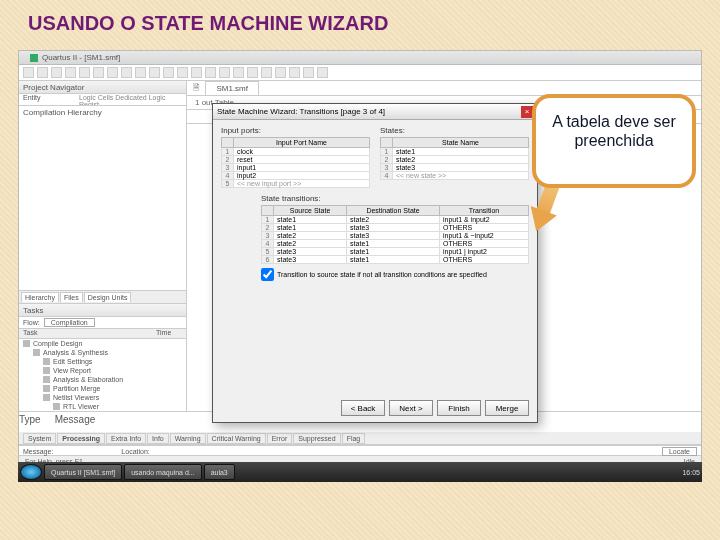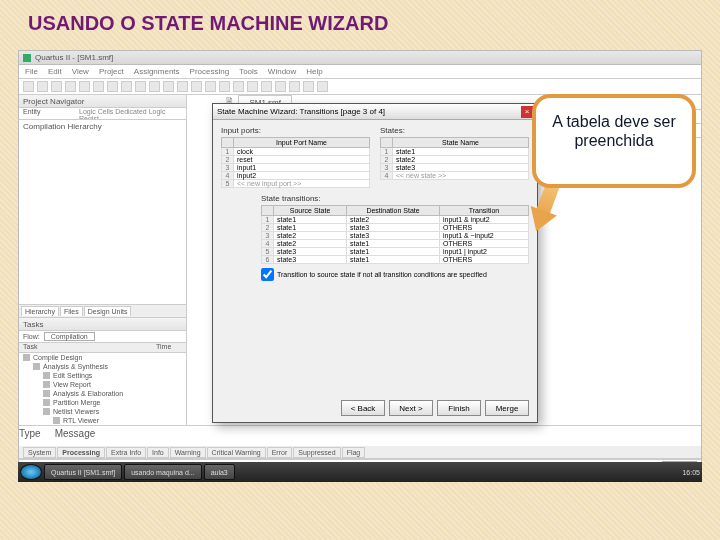--- a/index.html
+++ b/index.html
@@ -1,24 +1,24 @@
 <!DOCTYPE html>
 <html><head>
 <meta charset="utf-8">
 <style>
 * { box-sizing: border-box; margin: 0; padding: 0; font-family: Tahoma, sans-serif; }
 body { width: 720px; height: 540px; background: repeating-linear-gradient(45deg, #f5e6c8 0, #f5e6c8 2px, #f0dfb8 2px, #f0dfb8 4px); overflow: hidden; position: relative; }
 .slide-title { font-size: 20px; font-weight: bold; color: #701a75; padding: 12px 0 6px 28px; }
 .app { position: absolute; left: 18px; top: 50px; width: 684px; height: 420px; background: #fff; border: 1px solid #bbb; font-size: 8px; color: #555; }
-.titlebar { height: 14px; background: linear-gradient(#e8e8e8,#d8d8d8); border-bottom: 1px solid #bbb; display: flex; align-items: center; padding-left: 4px; gap: 4px; }
+.titlebar { height: 14px; background: linear-gradient(#e8e8e8,#d8d8d8); border-bottom: 1px solid #bbb; display: flex; align-items: center; padding-left: 11px; gap: 4px; }
 .titlebar .logo { width: 8px; height: 8px; background: #3a6; }
 .menubar { height: 14px; border-bottom: 1px solid #ccc; display: flex; align-items: center; gap: 10px; padding-left: 6px; color: #777; }
 .toolbar { height: 16px; border-bottom: 1px solid #ccc; display: flex; align-items: center; gap: 3px; padding: 0 4px; }
 .tbtn { width: 11px; height: 11px; background: #e8e8e8; border: 1px solid #ccc; }
-.body { display: flex; height: 330px; gap: 33px; }
+.body { display: flex; height: 330px; }
 .left { width: 168px; border-right: 1px solid #ccc; display: flex; flex-direction: column; }
 .panel-hdr { height: 13px; background: linear-gradient(#f4f4f4,#e4e4e4); border-bottom: 1px solid #ccc; display: flex; align-items: center; padding-left: 4px; font-size: 8px; }
 .panel-body { flex: 1; background: #fff; padding: 2px 4px; font-size: 8px; }
 .tabs-sm { height: 13px; background: #eee; border-top: 1px solid #ccc; display: flex; align-items: center; gap: 1px; padding-left: 2px; font-size: 7px; }
 .tab-sm { padding: 1px 3px; border: 1px solid #ccc; border-bottom: none; background: #fff; }
 .tasks { border-top: 1px solid #ccc; }
 .task-row { display: flex; padding: 1px 4px; align-items: center; gap: 3px; font-size: 7px; }
 .task-ico { width: 7px; height: 7px; background: #bbb; }
 .right { flex: 1; background: #fff; position: relative; }
 .doc-tab { height: 15px; border-bottom: 1px solid #ccc; display: flex; align-items: center; padding-left: 6px; gap: 6px; }
@@ -65,31 +65,20 @@
 </head>
 <body>
 
 <div class="slide-title">USANDO O STATE MACHINE WIZARD</div>
 
 <div class="app">
   <div class="titlebar">
     <span class="logo"></span>
     <span>Quartus II - [SM1.smf]</span>
   </div>
-  <div class="menubar">
-    <span>File</span>
-    <span>Edit</span>
-    <span>View</span>
-    <span>Project</span>
-    <span>Assignments</span>
-    <span>Processing</span>
-    <span>Tools</span>
-    <span>Window</span>
-    <span>Help</span>
-  </div>
   <div class="toolbar">
     <span class="tbtn"></span>
       <span class="tbtn"></span>
       <span class="tbtn"></span>
       <span class="tbtn"></span>
       <span class="tbtn"></span>
       <span class="tbtn"></span>
       <span class="tbtn"></span>
       <span class="tbtn"></span>
       <span class="tbtn"></span>

